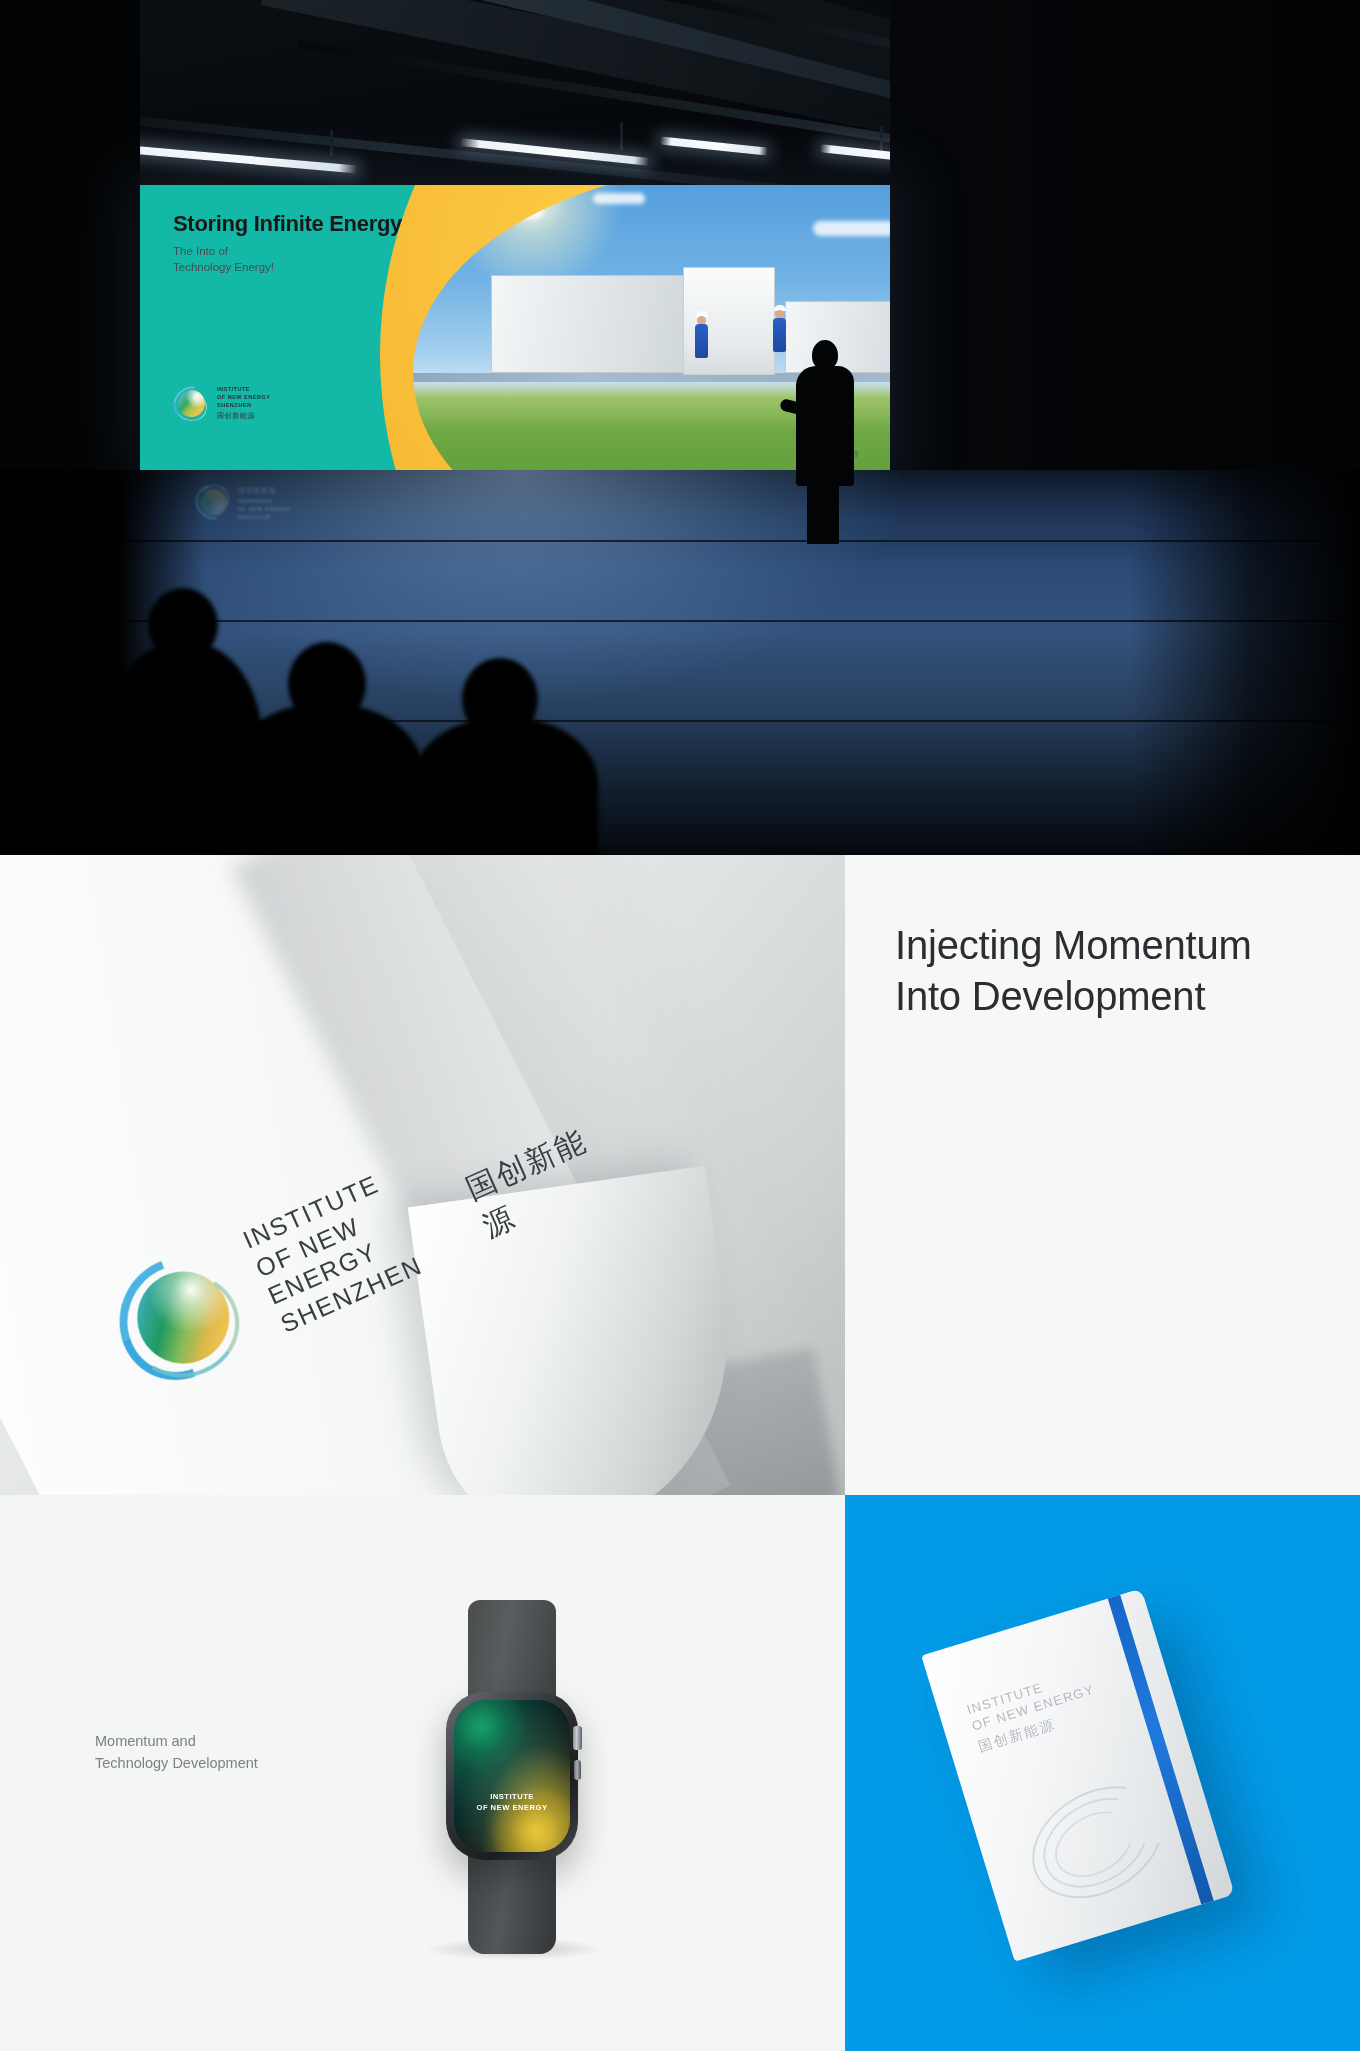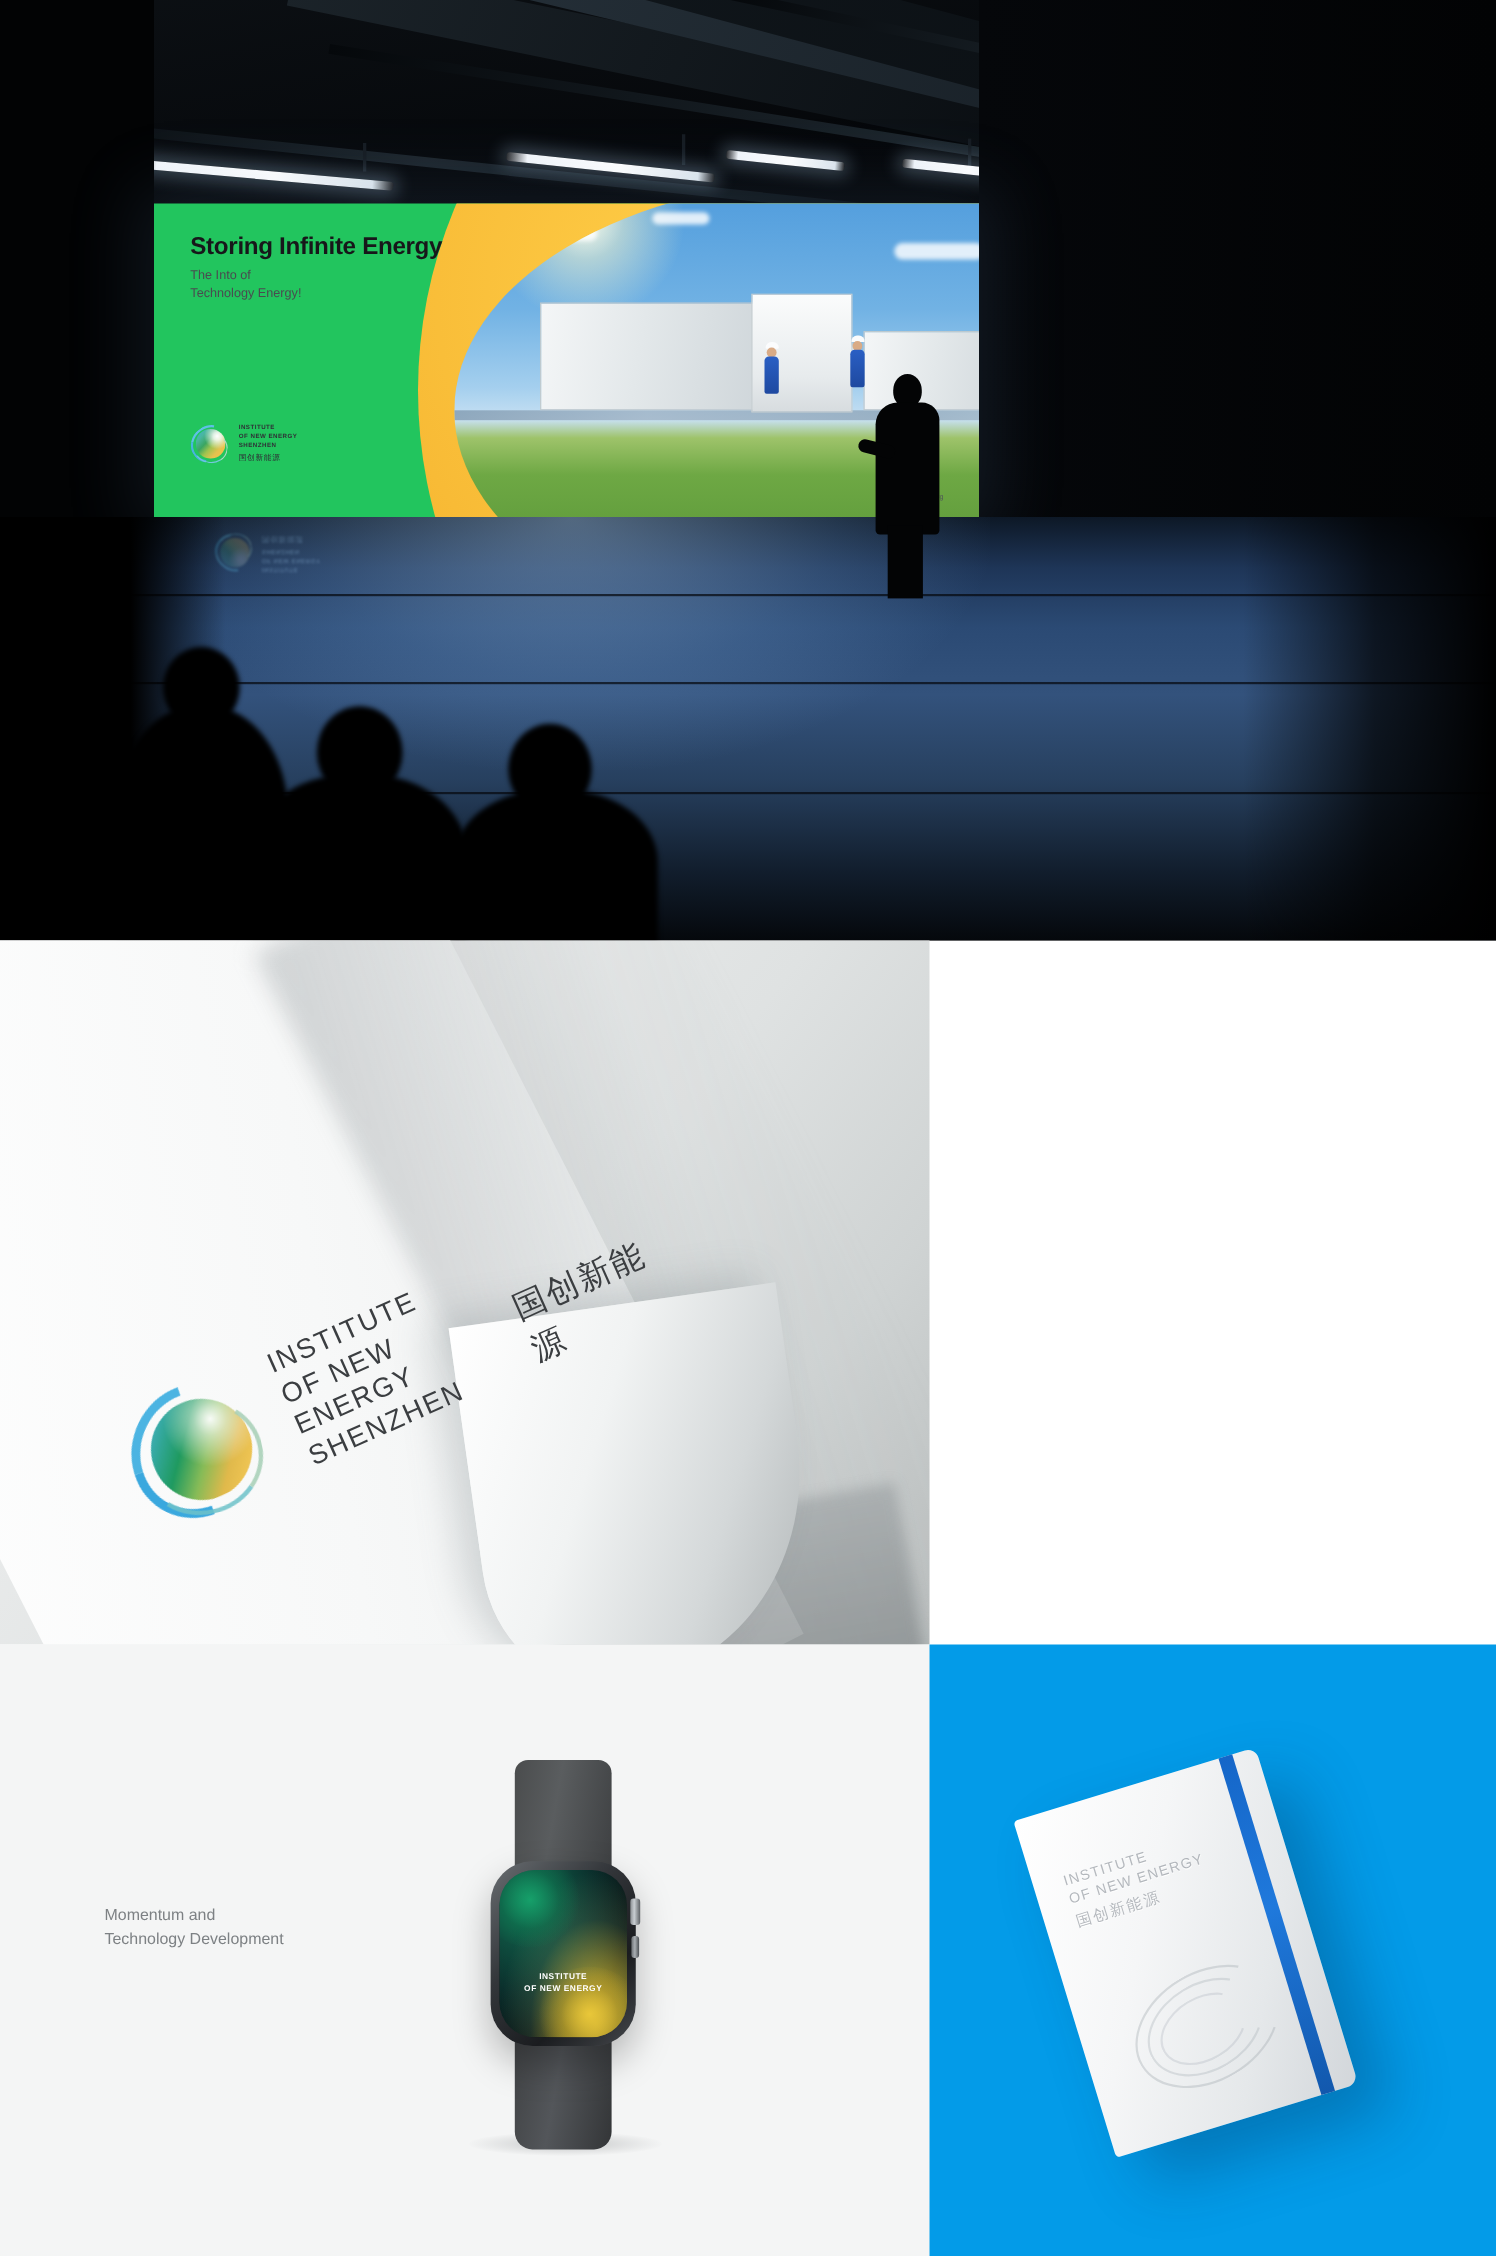--- a/index.html
+++ b/index.html
@@ -41,21 +41,21 @@
           box-shadow:0 0 16px 4px rgba(180,215,245,.33); }
   .l1 { left:10px;  top:170px; width:78px; transform:rotate(5deg); }
   .l2 { left:118px; top:155px; width:240px; transform:rotate(5deg); }
   .l3 { left:460px; top:148px; width:190px; transform:rotate(6deg); }
   .l4 { left:660px; top:142px; width:108px; transform:rotate(6deg); }
   .l5 { left:820px; top:150px; width:110px; transform:rotate(6deg); }
   .lstem { position:absolute; width:3px; background:#161c22; }
 
   
   .screen { position:absolute; left:140px; top:185px; width:750px; height:285px;
-            background:#22c55e; overflow:hidden; box-shadow:0 0 60px 18px rgba(110,150,190,.13); }
+            background:#14b8a6; overflow:hidden; box-shadow:0 0 60px 18px rgba(110,150,190,.13); }
   .slide-yellow { position:absolute; left:240px; top:-260px; width:860px; height:860px;
                   border-radius:50%;
                   background:radial-gradient(circle at 34% 40%, #ffd04a 0%, #f8bb36 42%, #f2ab21 72%, #eda01a 100%); }
   .slide-photo { position:absolute; left:273px; top:-22px; width:700px; height:420px;
                  border-radius:50%;
                  background:
                    radial-gradient(circle at 17% 9%, rgba(255,255,235,.97) 0%, rgba(255,250,205,.50) 5%, rgba(255,255,255,0) 13%),
                    linear-gradient(180deg,#4e9bdc 0%, #71b2e4 28%, #a4cfee 45%, #c8e1f3 52%, #9ec36a 56%, #6ea844 64%, #5d9a3a 80%, #55903a 100%);
                  overflow:hidden; }
   .mtn { position:absolute; left:0; top:50%; width:100%; height:9px;
@@ -342,20 +342,23 @@
         <div class="paper-text">
           <div class="paper-en">INSTITUTE</div>
           <div class="paper-en">OF NEW ENERGY</div>
           <div class="paper-en">SHENZHEN</div>
         </div>
         <div class="paper-cn">国创新能源</div>
       </div>
     </div>
   </div>
 
+  <div class="slogan-panel">
+    <h2 class="slogan">Injecting Momentum Into Development</h2>
+  </div>
 </section>
 
 <section class="bottom">
 
   <div class="watch-panel">
     <div class="caption">
       <div>Momentum and</div>
       <div>Technology Development</div>
     </div>
     <div class="watch">

